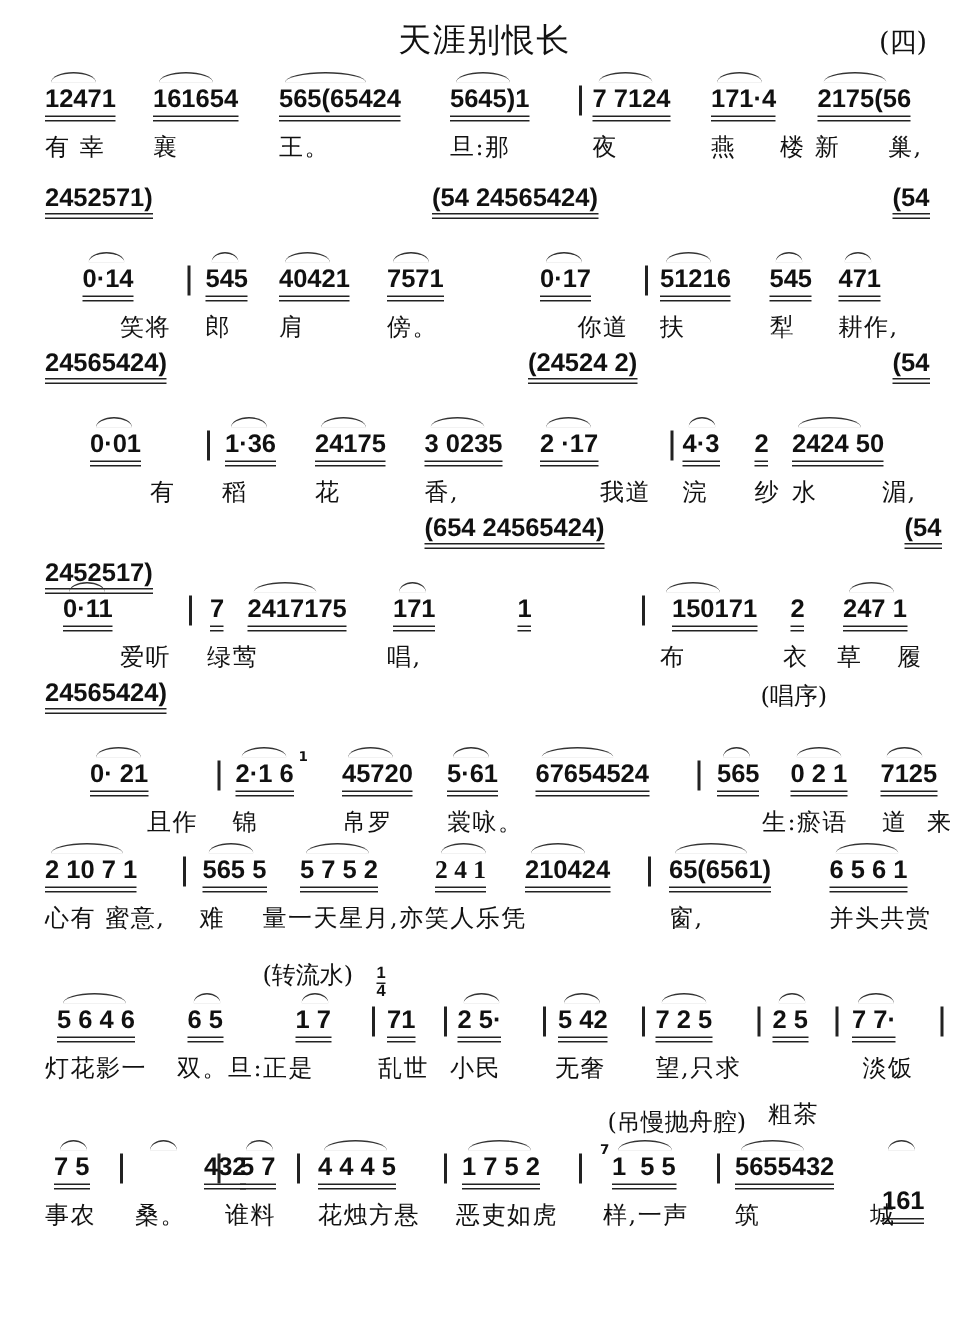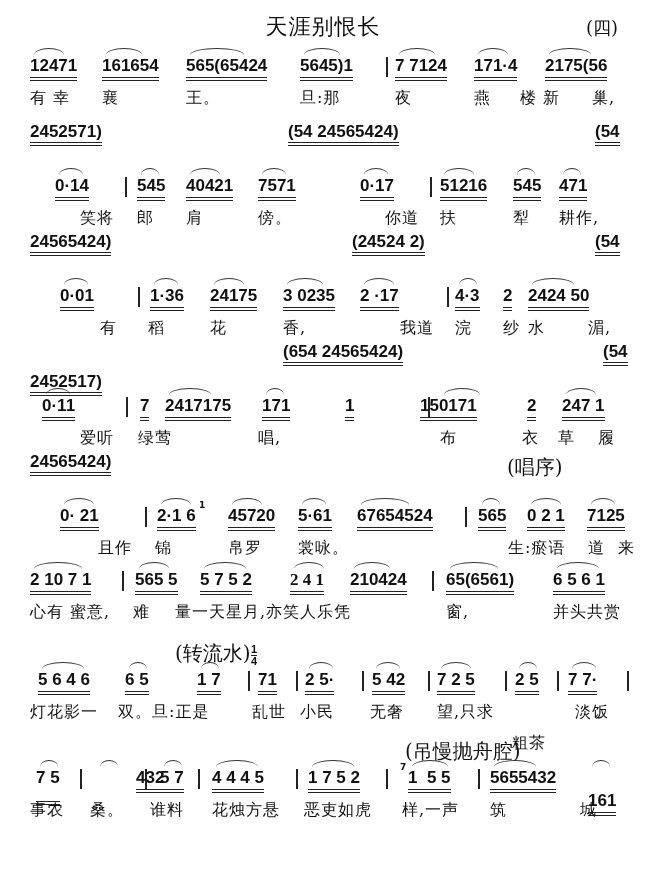--- a/index.html
+++ b/index.html
@@ -6,21 +6,21 @@
   body { width:646px; height:884px; position:relative; overflow:hidden;
          font-family:"DejaVu Sans", sans-serif; color:#111; }
   .title { position:absolute; top:12px; left:0; width:646px; text-align:center;
            font-family:"DejaVu Serif", serif; font-size:22px; letter-spacing:1px; }
   .part { position:absolute; top:16px; right:28px; font-family:"DejaVu Serif", serif; font-size:18px; }
   .row { position:absolute; left:0; width:646px; }
   .notes { position:absolute; white-space:pre; font-family:"Liberation Sans", sans-serif;
            font-weight:bold; font-size:17px; }
   .bar { position:absolute; width:1.5px; height:20px; background:#222; }
   .lyrics { position:absolute; white-space:pre; font-family:"DejaVu Serif", serif; font-size:16px; letter-spacing:1px; }
-  .anno { position:absolute; white-space:pre; font-family:"DejaVu Serif", serif; font-size:20px;text-align:center; }
+  .anno { position:absolute; white-space:pre; font-family:"DejaVu Serif", serif; font-size:16px;text-align:center; }
   .slur { position:absolute; border-top:1.3px solid #333; border-radius:50% 50% 0 0 / 100% 100% 0 0; height:6px; }
 </style>
 </head>
 <body>
 
 <div class="title">天涯别恨长</div>
 <div class="part">(四)</div>
 
 <div id="score">
     <div class="row" style="top: 48px;">
@@ -115,21 +115,21 @@
       <div class="notes" style="left: 283px; top: 0px; border-bottom: 4px double rgb(34, 34, 34);">(654 24565424)</div>
       <div class="notes" style="left: 603px; top: 0px; border-bottom: 4px double rgb(34, 34, 34);">(54</div>
       <div class="notes" style="left: 42px; top: 54px; border-bottom: 4px double rgb(34, 34, 34); padding-bottom: 1px;">0·11</div>
       <div class="slur" style="left: 46px; top: 46px; width: 24px;"></div>
       <div class="notes" style="left: 140px; top: 54px; border-bottom: 4px double rgb(34, 34, 34); padding-bottom: 1px;">7</div>
       <div class="notes" style="left: 165px; top: 54px; border-bottom: 4px double rgb(34, 34, 34); padding-bottom: 1px;">2417175</div>
       <div class="slur" style="left: 169px; top: 46px; width: 42px;"></div>
       <div class="notes" style="left: 262px; top: 54px; border-bottom: 4px double rgb(34, 34, 34); padding-bottom: 1px;">171</div>
       <div class="slur" style="left: 266px; top: 46px; width: 18px;"></div>
       <div class="notes" style="left: 345px; top: 54px; border-bottom: 4px double rgb(34, 34, 34); padding-bottom: 1px;">1</div>
-      <div class="notes" style="left: 420px; top: 54px; border-bottom: 4px double rgb(34, 34, 34); padding-bottom: 1px; text-align: center;">150171</div>
+      <div class="notes" style="left: 448px; top: 54px; border-bottom: 4px double rgb(34, 34, 34); padding-bottom: 1px; text-align: center;">150171</div>
       <div class="slur" style="left: 444px; top: 46px; width: 36px;"></div>
       <div class="notes" style="left: 527px; top: 54px; border-bottom: 4px double rgb(34, 34, 34); padding-bottom: 1px;">2</div>
       <div class="notes" style="left: 562px; top: 54px; border-bottom: 4px double rgb(34, 34, 34); padding-bottom: 1px;">247 1</div>
       <div class="slur" style="left: 566px; top: 46px; width: 30px;"></div>
       <div class="bar" style="left: 126px; top: 55px;"></div>
       <div class="bar" style="left: 428px; top: 55px;"></div>
       <div class="lyrics" style="left: 80px; top: 86px;">爱听</div>
       <div class="lyrics" style="left: 138px; top: 86px;">绿莺</div>
       <div class="lyrics" style="left: 258px; top: 86px;">唱,</div>
       <div class="lyrics" style="left: 440px; top: 86px;">布</div>
@@ -225,21 +225,21 @@
       <div class="lyrics" style="left: 252px; top: 62px;">乱世</div>
       <div class="lyrics" style="left: 300px; top: 62px;">小民</div>
       <div class="lyrics" style="left: 370px; top: 62px;">无奢</div>
       <div class="lyrics" style="left: 437px; top: 62px;">望,只求</div>
       <div class="lyrics" style="left: 512px; top: 62px; margin-top: 31px;">粗茶</div>
       <div class="lyrics" style="left: 575px; top: 62px;">淡饭</div>
     </div>
     <div class="row" style="top: 738px;">
       <div class="anno" style="left: 405px; top: 0px;">(吊慢抛舟腔)</div>
       <div style="position: absolute; left: 400px; top: 24px; font-size: 9px; font-weight: bold;">7</div>
-      <div class="notes" style="left: 36px; top: 30px; border-bottom: 4px double rgb(34, 34, 34); padding-bottom: 13px;">7 5</div>
+      <div class="notes" style="left: 36px; top: 30px; border-bottom: 4px double rgb(34, 34, 34); padding-bottom: 1px;">7 5</div>
       <div class="slur" style="left: 40px; top: 22px; width: 18px;"></div>
       <div class="notes" style="left: 96px; top: 30px; border-bottom: 4px double rgb(34, 34, 34); padding-bottom: 1px; margin-left: 40px;">432</div>
       <div class="slur" style="left: 100px; top: 22px; width: 18px;"></div>
       <div class="notes" style="left: 160px; top: 30px; border-bottom: 4px double rgb(34, 34, 34); padding-bottom: 1px;">5 7</div>
       <div class="slur" style="left: 164px; top: 22px; width: 18px;"></div>
       <div class="notes" style="left: 212px; top: 30px; border-bottom: 4px double rgb(34, 34, 34); padding-bottom: 1px;">4 4 4 5</div>
       <div class="slur" style="left: 216px; top: 22px; width: 42px;"></div>
       <div class="notes" style="left: 308px; top: 30px; border-bottom: 4px double rgb(34, 34, 34); padding-bottom: 1px;">1 7 5 2</div>
       <div class="slur" style="left: 312px; top: 22px; width: 42px;"></div>
       <div class="notes" style="left: 408px; top: 30px; border-bottom: 4px double rgb(34, 34, 34); padding-bottom: 1px;">1  5 5</div>

